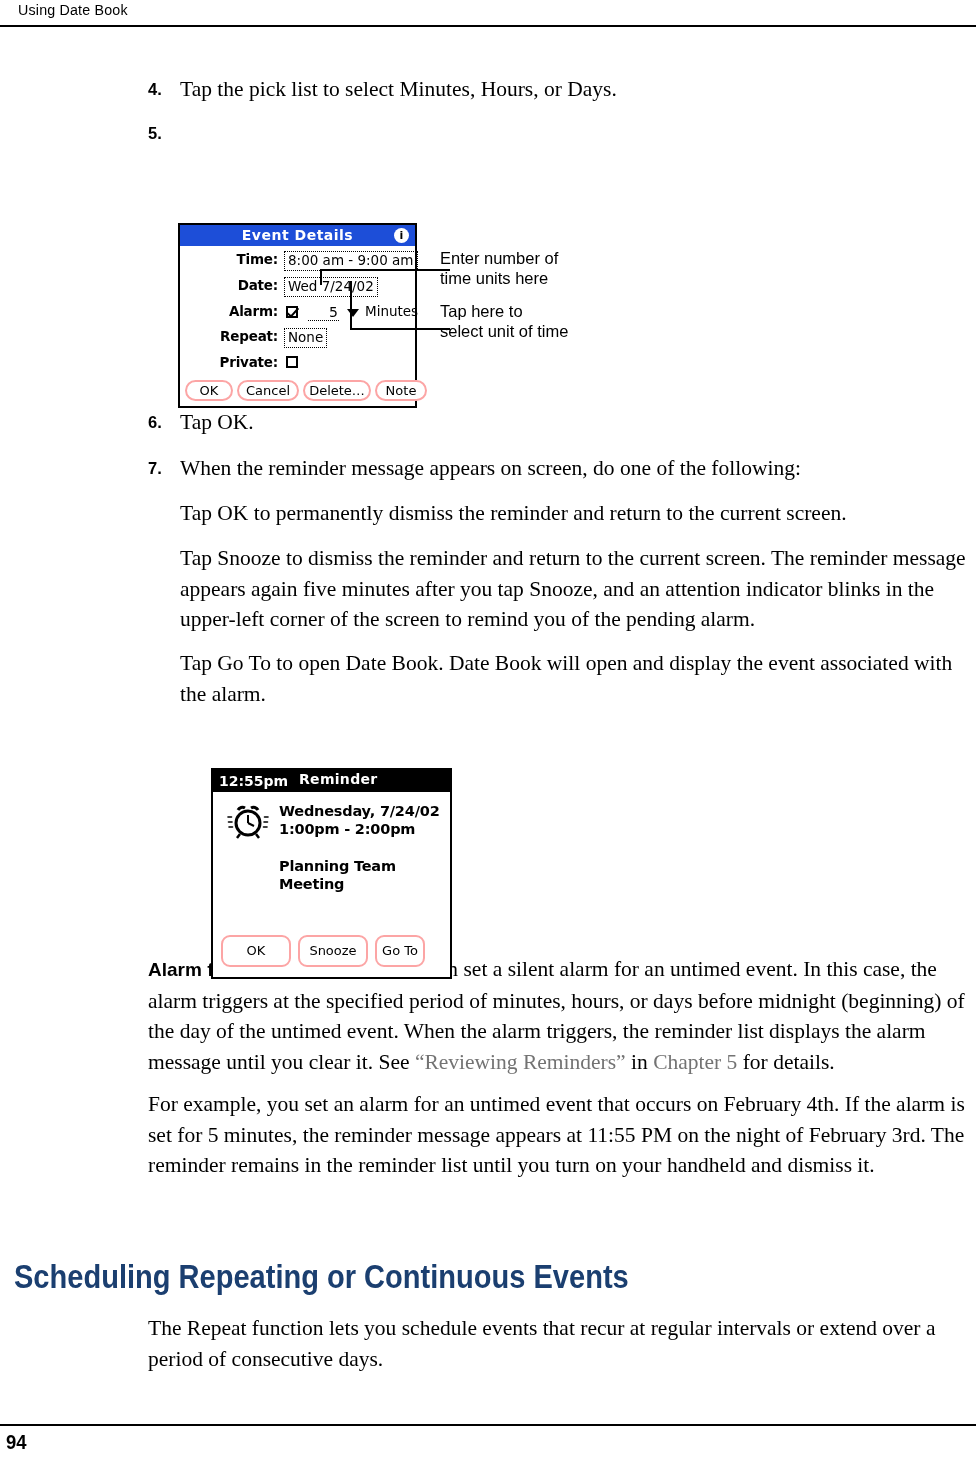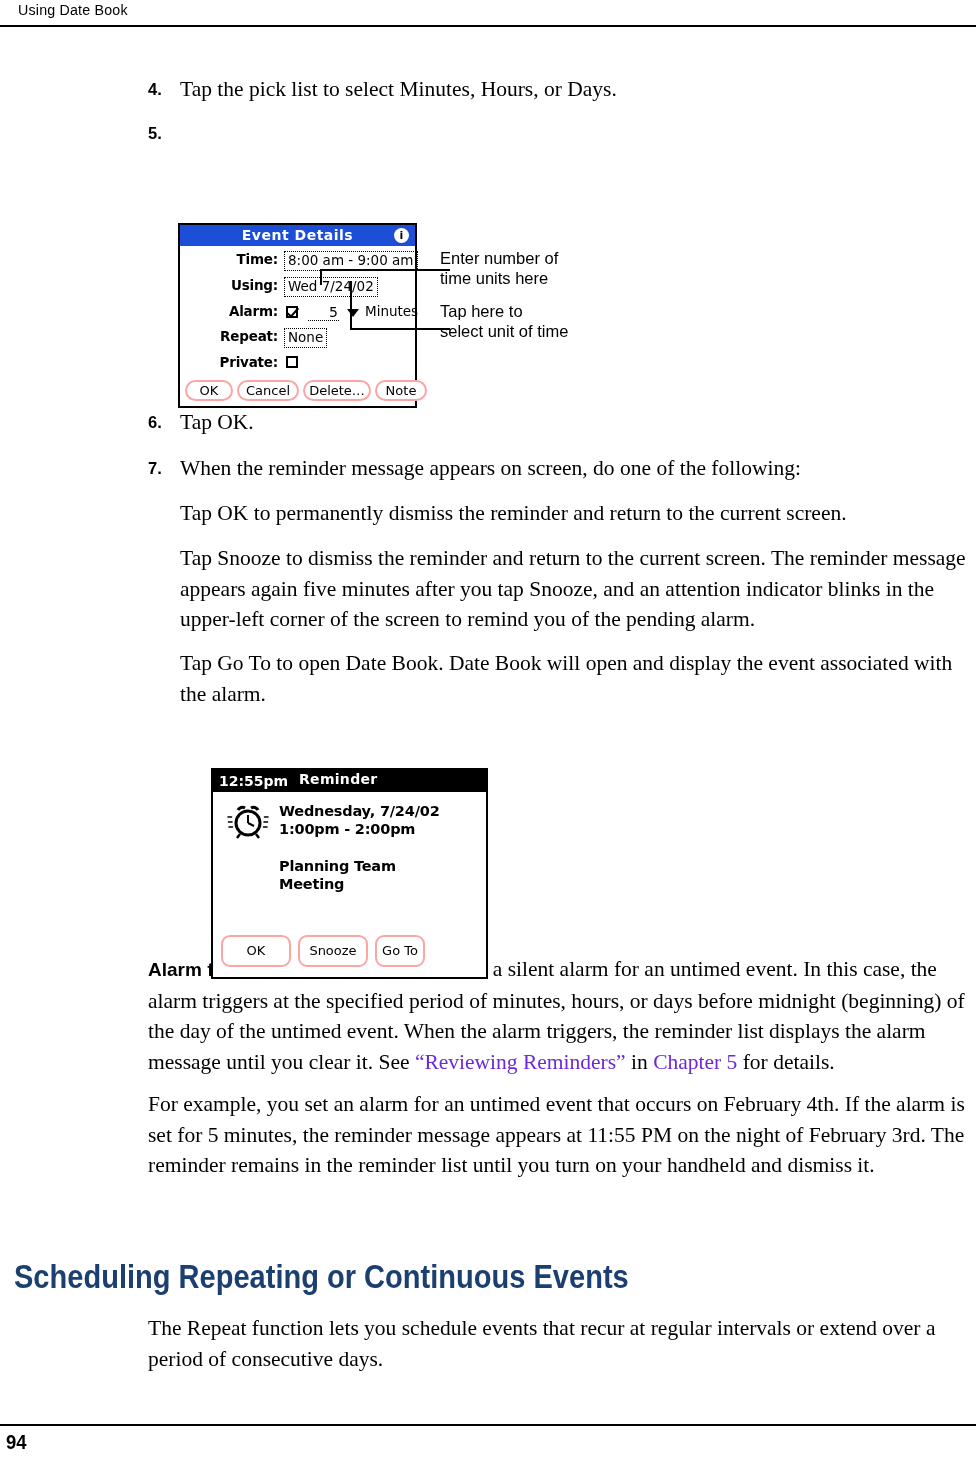--- a/index.html
+++ b/index.html
@@ -61,21 +61,21 @@
     left: 0; top: 0;
     font-family: "Liberation Sans", sans-serif;
     font-weight: bold;
     font-size: 16.5px;
     line-height: 30.5px;
   }
   .para { left: 180px; width: 800px; }
   .para.wide { left: 148px; width: 832px; }
 
   .bold-lead { font-family: "Liberation Sans", sans-serif; font-weight: bold; font-size: 19px; }
-  .link { color: #6d28d9; }
+  .link { color: #737373; }
 
   
   #section-heading {
     position: absolute;
     left: 14px;
     top: 1258px;
     font-family: "Liberation Sans", sans-serif;
     font-weight: bold;
     font-size: 33px;
     letter-spacing: 0px;
@@ -234,21 +234,21 @@
     font-size: 16.5px;
     line-height: 20px;
     color: #000;
     white-space: pre-line;
   }
 
   
   #reminder-figure {
     position: absolute;
     left: 211px; top: 742px;
-    width: 241px; height: 211px; padding-left: 36px;
+    width: 241px; height: 211px;
   }
   .rem-titlebar {
     position: absolute;
     left: 0; top: 0;
     width: 100%; height: 22px;
     background: #000; color: #fff;
   }
   .rem-time {
     position: absolute;
     left: 6px; top: 3px;
@@ -322,21 +322,21 @@
         <div class="palm-title">Event Details</div>
         <div class="info-icon">i</div>
       </div>
 
       <div class="ed-row" style="top:26px;">
         <span class="ed-label">Time:</span>
         <span class="ed-field">8:00 am - 9:00 am</span>
       </div>
 
       <div class="ed-row" style="top:52px;">
-        <span class="ed-label">Using:</span>
+        <span class="ed-label">Date:</span>
         <span class="ed-field">Wed 7/24/02</span>
       </div>
 
       <div class="ed-row" style="top:78px;">
         <span class="ed-label">Alarm:</span>
         <span class="checkbox checked" style="left:106px; top:3px;"></span>
         <span class="number-field" style="left:128px; top:1px;">5</span>
         <span class="picklist-arrow" style="left:167px; top:6px;"></span>
         <span class="ed-plain" style="left:185px; top:0px;">Minutes</span>
       </div>

